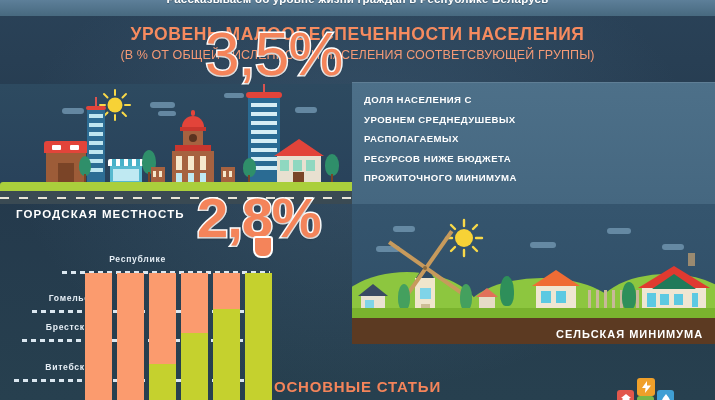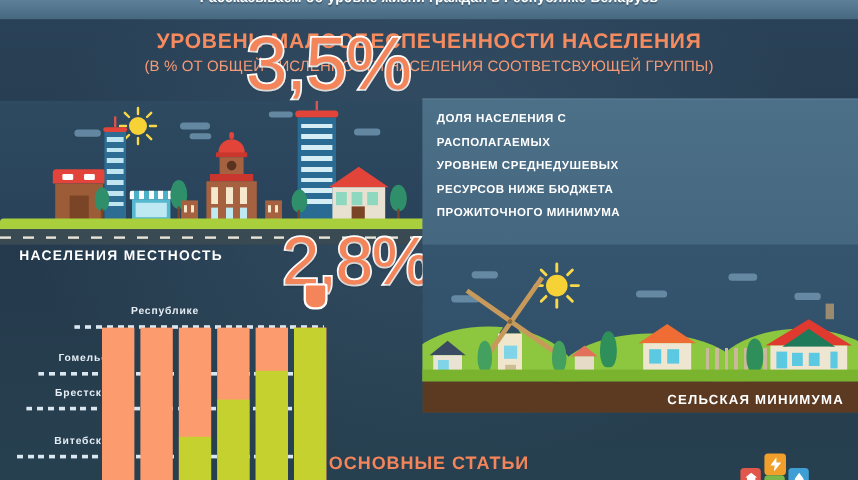--- a/index.html
+++ b/index.html
@@ -45,24 +45,24 @@
   .u-sky{position:absolute;inset:0;background:linear-gradient(180deg,#2d4a60 0%,#28415a 100%);}
   .cloud{position:absolute;background:#6f93ad;border-radius:9px;opacity:.85;}
   .bld{position:absolute;}
   .u-ground{position:absolute;left:0;bottom:0;width:360px;height:22px;}
   .u-grass{position:absolute;left:0;top:0;width:360px;height:9px;background:#aacf3c;border-radius:3px 3px 0 0;}
   .u-road{position:absolute;left:0;top:9px;width:360px;height:13px;background:#3a4a53;}
   .u-dash{position:absolute;left:0;top:6px;width:360px;height:2px;
     background:repeating-linear-gradient(90deg,#e8e4d8 0 9px, transparent 9px 19px);}
   .urban-label{position:absolute;left:16px;top:208px;color:#ffffff;font-size:11.5px;
     font-weight:bold;letter-spacing:1.1px;white-space:nowrap;}
-  .big-28{position:absolute;left:197px;top:185px;font-size:56px;font-weight:normal;
+  .big-28{position:absolute;left:197px;top:185px;font-size:56px;font-weight:bold;
     color:#f4845a;letter-spacing:-1px;
     -webkit-text-stroke:3px #ffffff;paint-order:stroke fill;
-    text-shadow:0 2px 2px rgba(0,0,0,.18);margin-left:38px;}
+    text-shadow:0 2px 2px rgba(0,0,0,.18);}
 
   
   .rural{position:absolute;left:352px;top:204px;width:363px;height:140px;overflow:hidden;}
   .r-sky{position:absolute;inset:0;background:linear-gradient(180deg,#35556e 0%,#2f4e67 100%);}
   .r-hill{position:absolute;background:#8dc63f;border-radius:50% 50% 0 0 / 100% 100% 0 0;}
   .r-ground{position:absolute;left:0;bottom:0;width:363px;height:26px;background:#5c3a22;}
   .r-ground-top{position:absolute;left:0;bottom:26px;width:363px;height:10px;background:#7ab32e;}
   .rural-label{position:absolute;left:556px;top:328px;color:#ffffff;font-size:11px;
     font-weight:bold;letter-spacing:1px;white-space:nowrap;}
   .big-57{position:absolute;left:363px;top:304px;font-size:56px;font-weight:bold;
@@ -208,28 +208,28 @@
     </div>
 
     <div class="u-ground">
       <div class="u-grass"></div>
       <div class="u-road">
         <div class="u-dash"></div>
       </div>
     </div>
   </div>
 
-  <div class="urban-label">НАСЕЛЕНИЯ МЕСТНОСТЬ</div>
+  <div class="urban-label">ГОРОДСКАЯ МЕСТНОСТЬ</div>
   <div class="big-28">2,8%</div>
 
   <div class="info-panel">
     <div class="info-text">
       <div>ДОЛЯ НАСЕЛЕНИЯ С</div>
+      <div>УРОВНЕМ СРЕДНЕДУШЕВЫХ</div>
       <div>РАСПОЛАГАЕМЫХ</div>
-      <div>УРОВНЕМ СРЕДНЕДУШЕВЫХ</div>
       <div>РЕСУРСОВ НИЖЕ БЮДЖЕТА</div>
       <div>ПРОЖИТОЧНОГО МИНИМУМА</div>
     </div>
   </div>
   <div class="big-35">3,5%</div>
 
   <div class="rural">
     <div class="r-sky"></div>
 
     <svg style="position:absolute;left:92px;top:14px;" width="40" height="40" viewBox="0 0 40 40">

